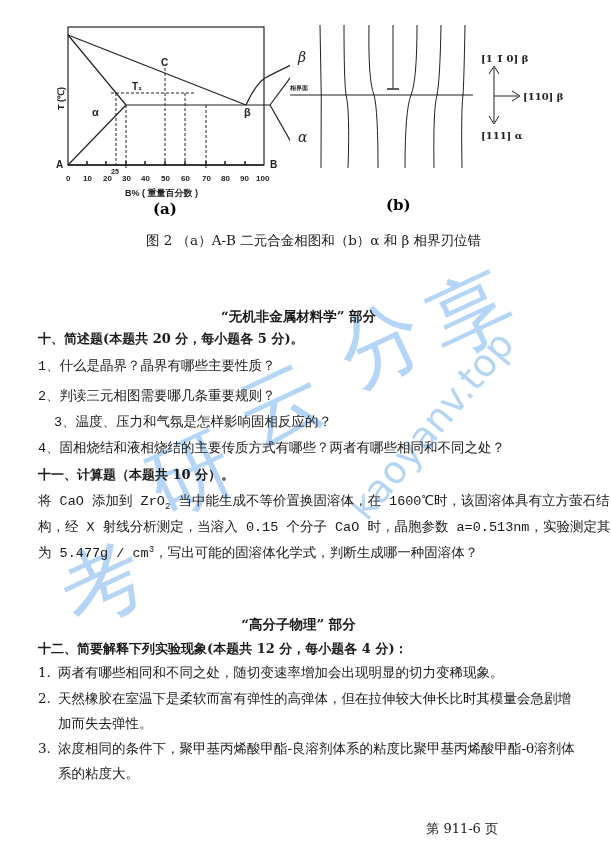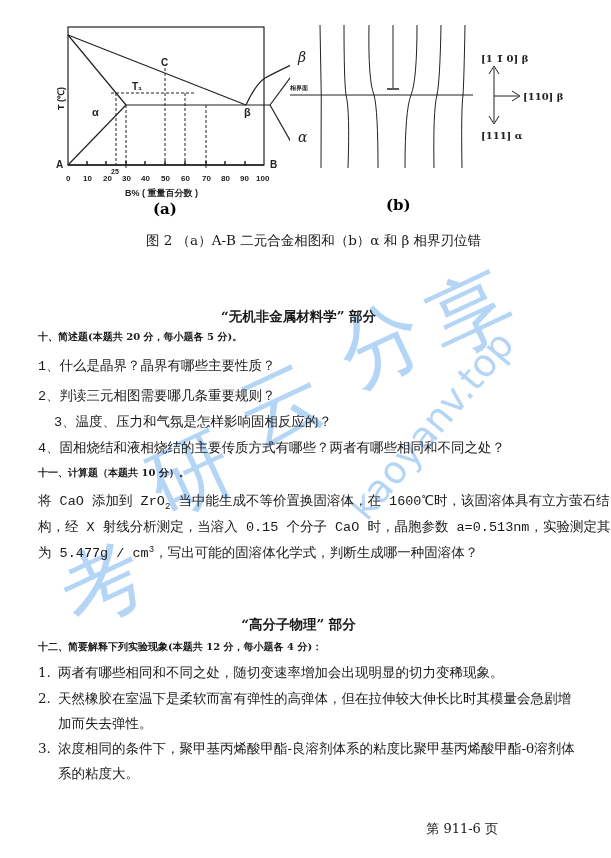--- a/index.html
+++ b/index.html
@@ -1,21 +1,21 @@
 <!DOCTYPE html>
 <html><head>
 <meta charset="utf-8">
 <style>
   html, body { margin:0; padding:0; background:#ffffff; }
   body { width:611px; height:858px; position:relative; overflow:hidden;
          font-family:"DejaVu Serif","Liberation Serif",serif; color:#1a1a1a; }
   .fig { position:absolute; }
   .caption { position:absolute; left:8px; width:611px; top:232px; text-align:center; font-size:13.5px; }
   .sec-title { position:absolute; left:0; width:597px; text-align:center; font-size:13.5px; font-weight:bold; }
-  .qhead { position:absolute; left:38px; font-size:10px; font-weight:bold; }
+  .qhead { position:absolute; left:38px; font-size:13px; font-weight:bold; }
   .line { position:absolute; left:38px; font-size:13.5px; white-space:nowrap;font-family:Liberation Mono, monospace; }
   .numline { position:absolute; left:38px; font-size:13.5px; white-space:nowrap; }
   .numline .n { display:inline-block; width:20px; }
   .cont { position:absolute; left:58px; font-size:13.5px; }
   .footer { position:absolute; left:0; width:498px; top:820px; text-align:right; font-size:13px; }
   .wm { position:absolute; pointer-events:none; color:#9cc8f2; opacity:0.75; font-family:"DejaVu Serif",serif; }
   .figlabel { font-family:"DejaVu Serif",serif; font-weight:bold; font-size:15px; }
   sub, sup { font-size:9px; }
 </style>
 </head>

